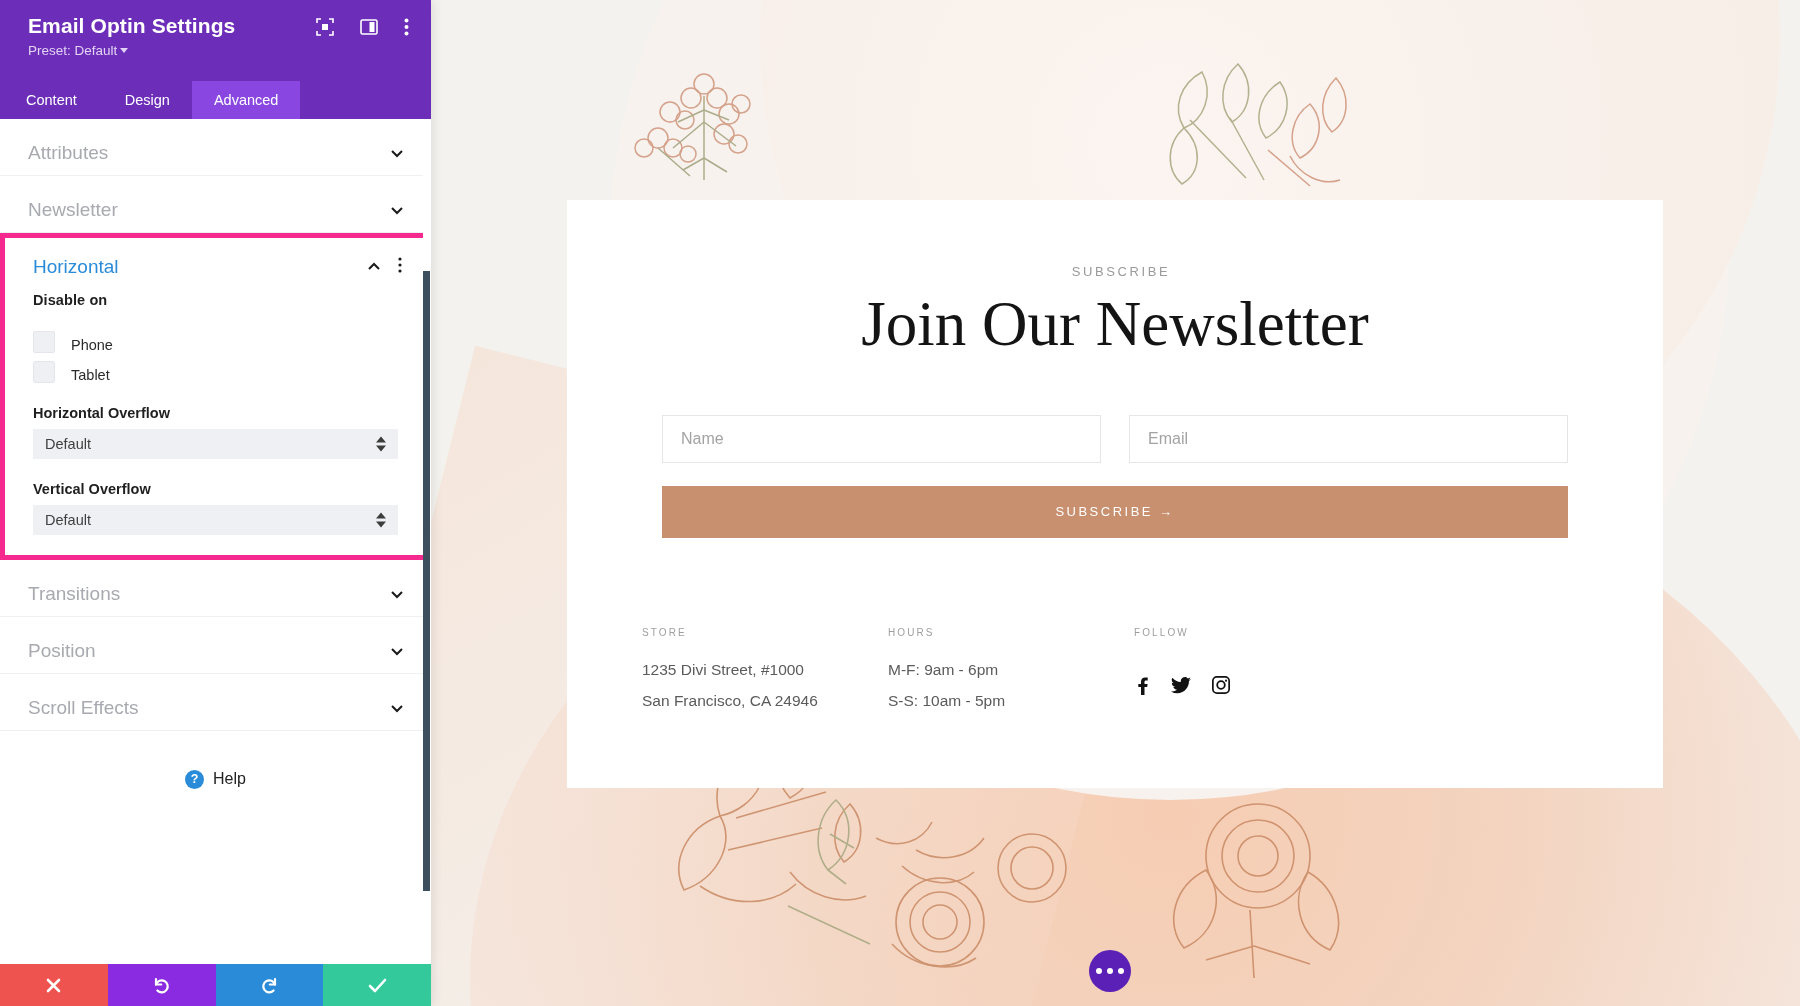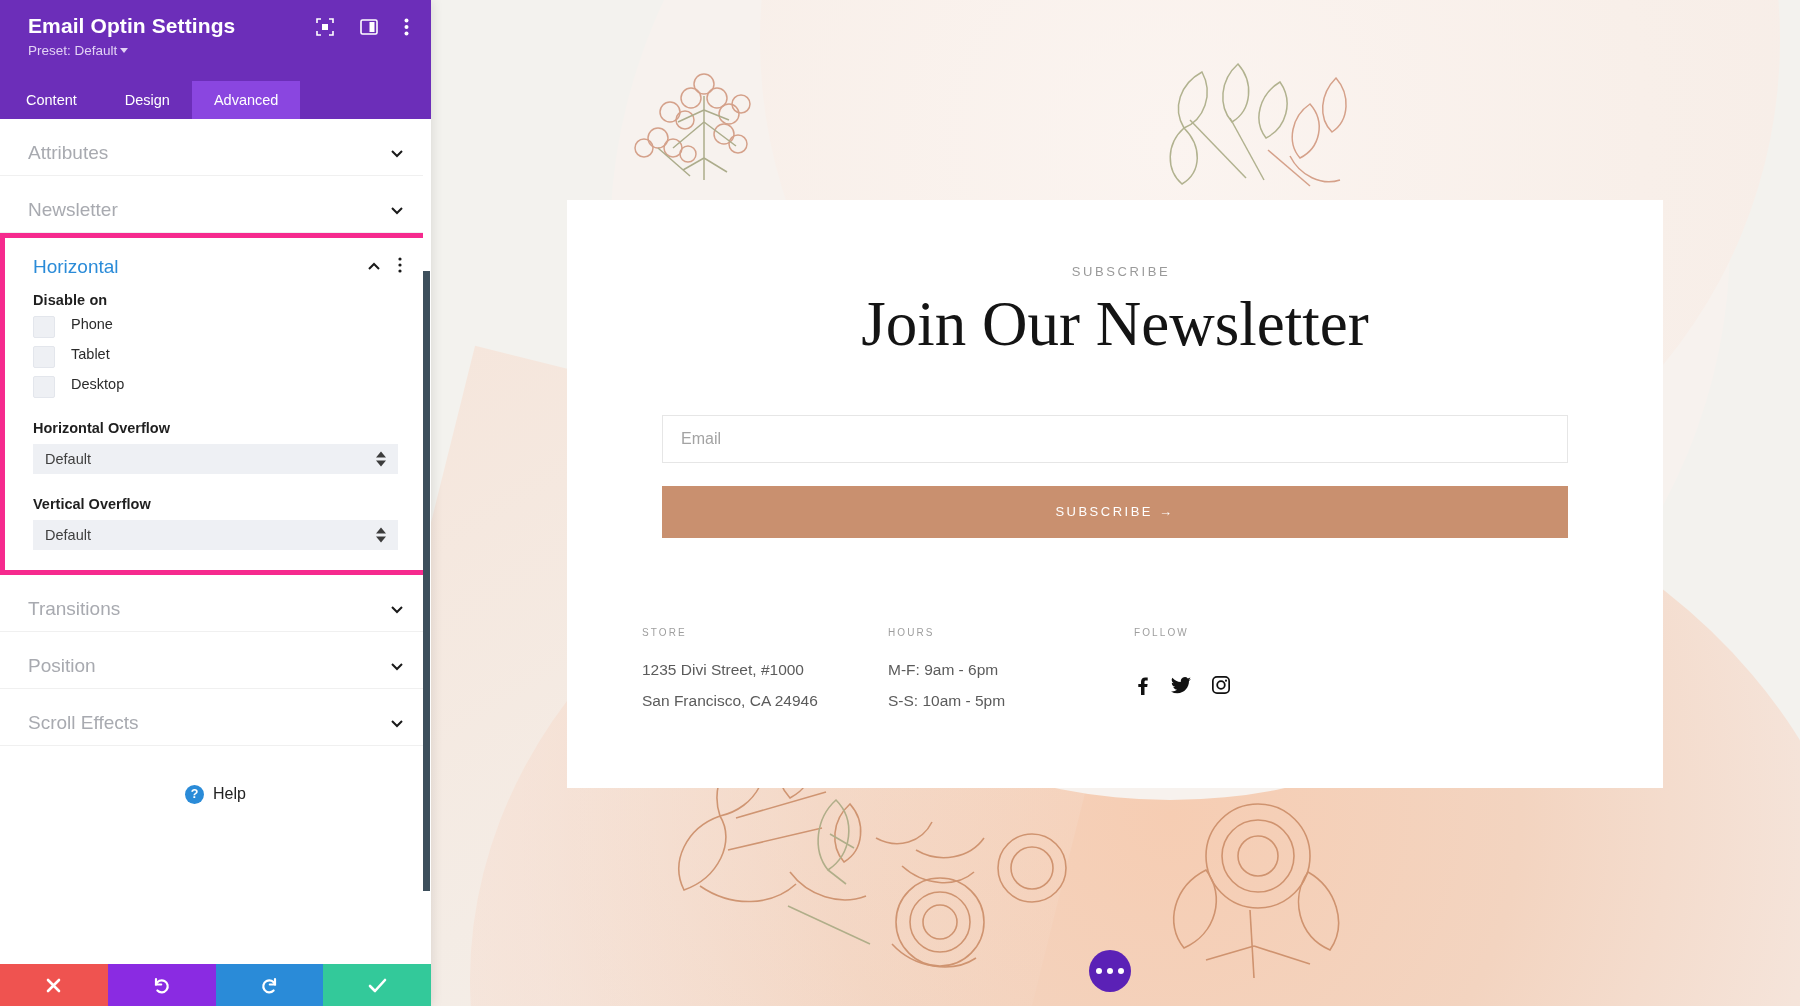--- a/index.html
+++ b/index.html
@@ -212,23 +212,23 @@
   .vis-head {
     display: flex; align-items: center; justify-content: space-between;
     padding: 18px 24px 6px 28px;
   }
   .vis-head .ttl { font-size: 19px; color: #2a8bd8; }
   .vis-head .tools { display: flex; gap: 16px; align-items: center; }
 
   .vis-body { padding: 8px 28px 0 28px; }
   .field-label {
     font-size: 14.5px; color: #1f1f1f; font-weight: bold;
-    margin-bottom: 8px; letter-spacing: .1px;
-  }
-  .cb-row { display: flex; align-items: flex-start; margin-bottom: 8px; }
+    margin-bottom: 23px; letter-spacing: .1px;
+  }
+  .cb-row { display: flex; align-items: flex-end; margin-bottom: 8px; }
   .cb {
     width: 22px; height: 22px; background: #eef0f4;
     border: 1px solid #e3e6ec; border-radius: 2px; flex: none;
     cursor: pointer;
   }
   .cb-label { font-size: 14.5px; color: #2b2b2b; margin-left: 16px; }
 
   .sel-label {
     font-size: 14.5px; color: #1f1f1f; font-weight: bold;
     margin-top: 22px; margin-bottom: 8px;
@@ -389,20 +389,21 @@
           <path d="M104 186 L160 204"></path>
         </g>
       </svg>
     </div>
 
     <div id="optin-card">
       <div class="eyebrow">SUBSCRIBE</div>
       <div class="headline">Join Our Newsletter</div>
 
       <div class="form-row">
+        <input type="text" placeholder="Name" style="">
         <input type="text" placeholder="Email" style="">
       </div>
 
       <button class="subscribe-btn">SUBSCRIBE →</button>
 
       <div class="footer-cols">
         <div class="fcol">
           <div class="fcol-head">STORE</div>
           <div class="fcol-line">1235 Divi Street, #1000</div>
           <div class="fcol-line">San Francisco, CA 24946</div>
@@ -526,24 +527,20 @@
             <div class="field-label">Disable on</div>
 
             <div class="cb-row">
               <span class="cb"></span>
               <span class="cb-label">Phone</span>
             </div>
             <div class="cb-row">
               <span class="cb"></span>
               <span class="cb-label">Tablet</span>
             </div>
-            <div class="cb-row">
-              <span class="cb"></span>
-              <span class="cb-label">Desktop</span>
-            </div>
 
             <div class="sel-label">Horizontal Overflow</div>
             <div class="sel-box">
               <span class="val">Default</span>
               <span class="stepper">
                   <b class="up"></b>
                   <b class="dn"></b>
                 </span>
             </div>
 

